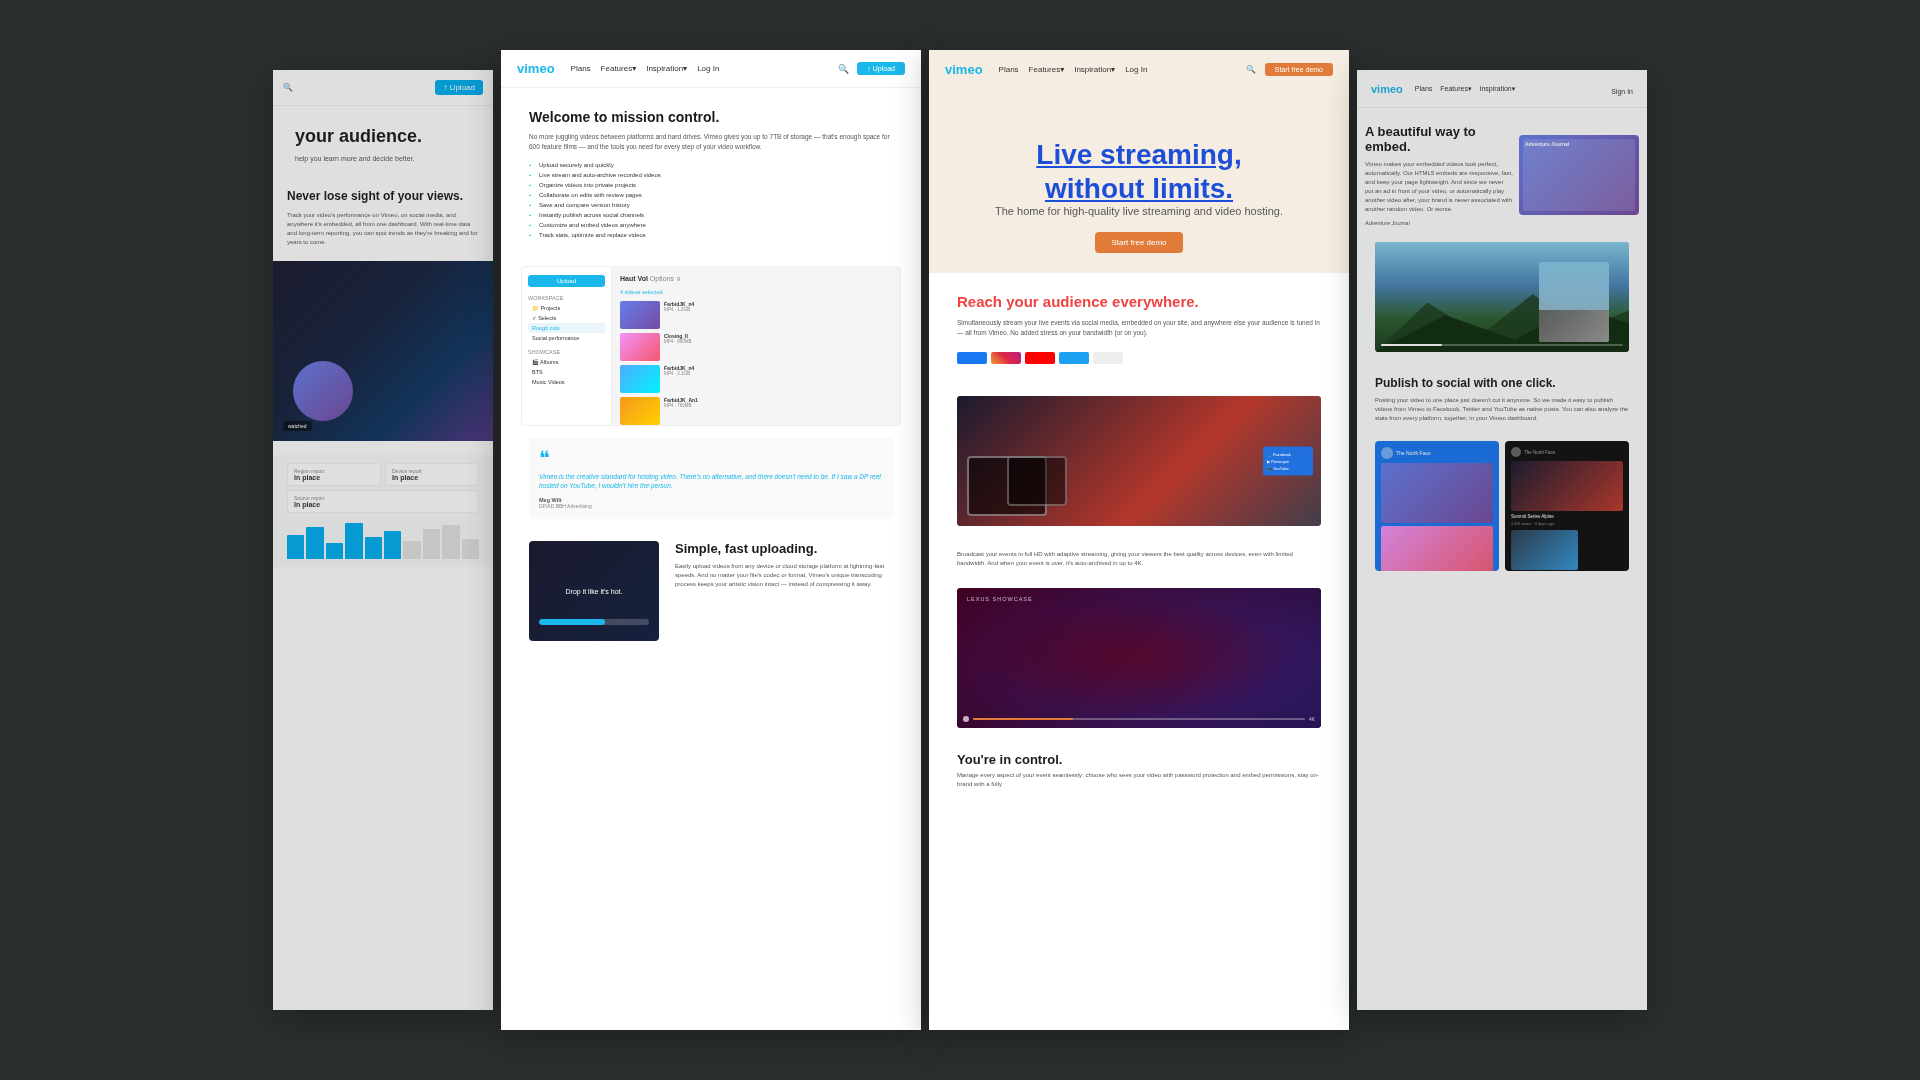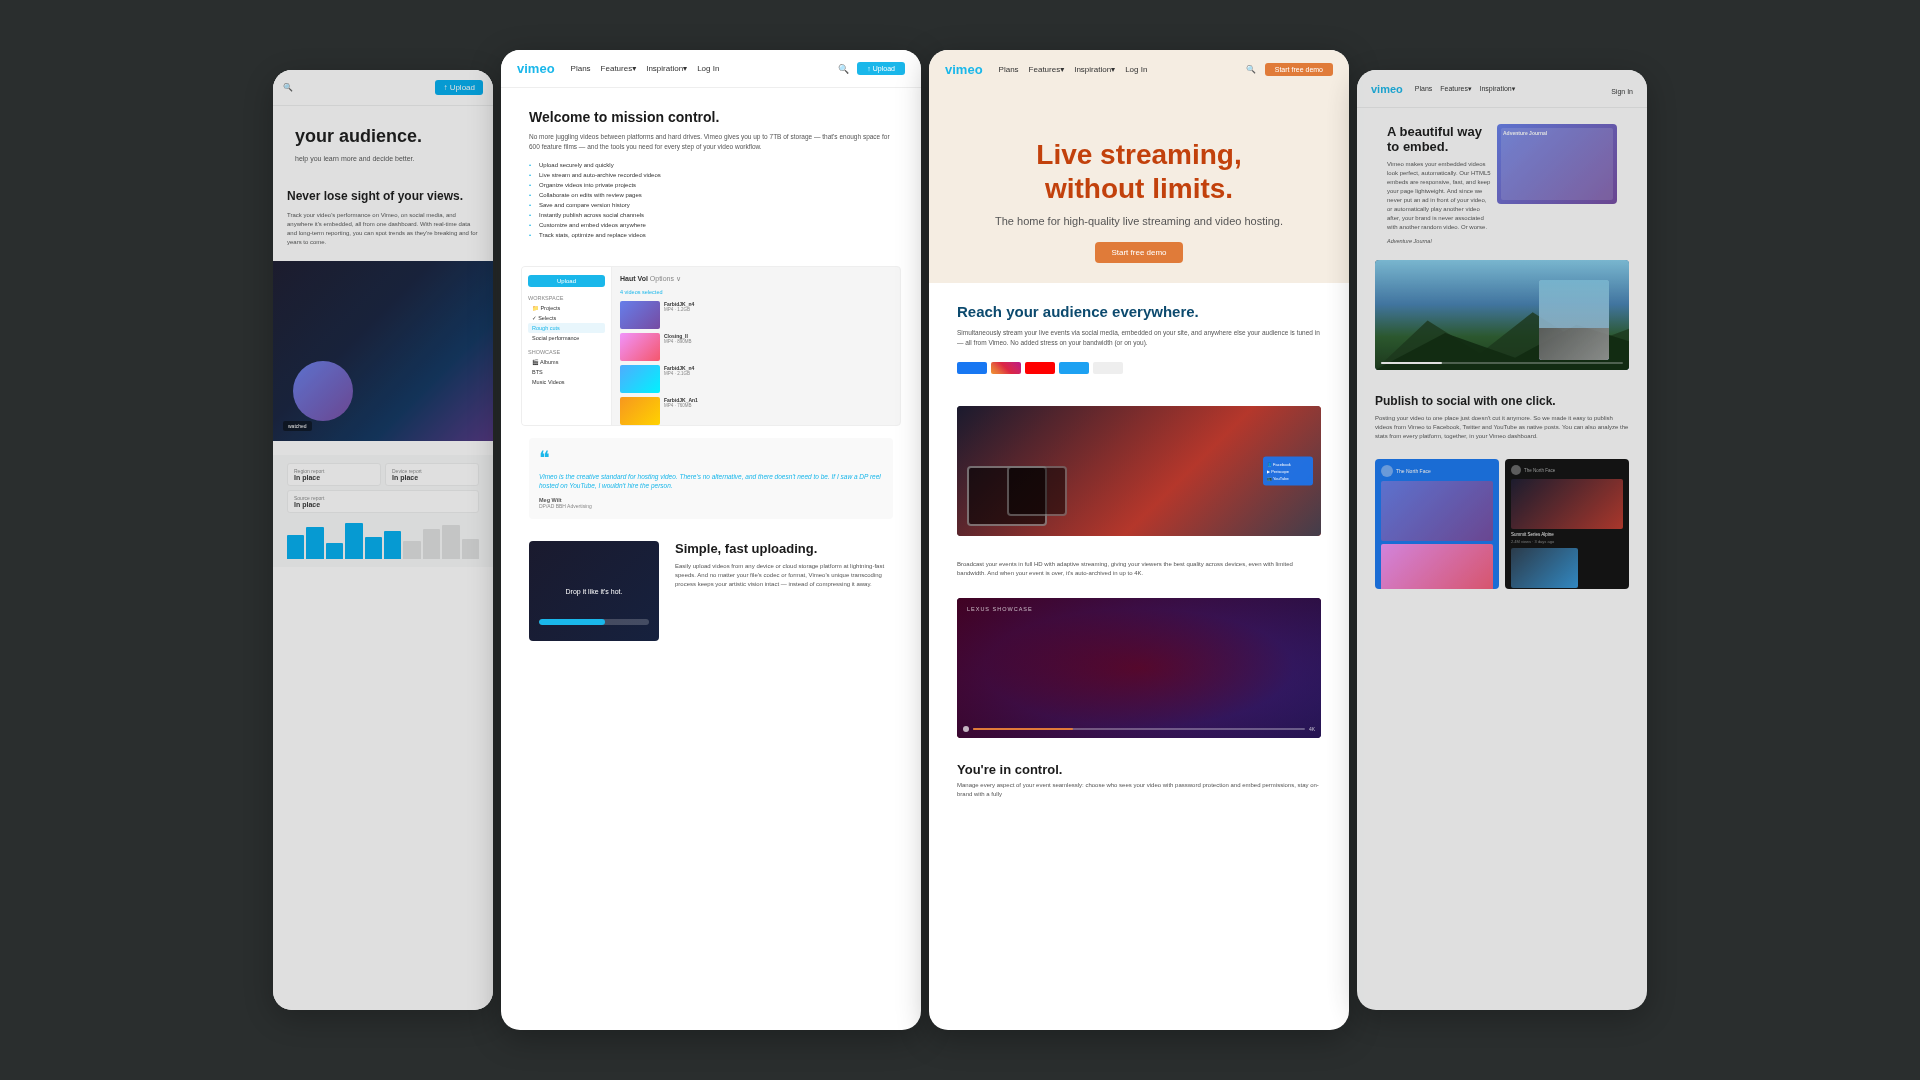--- a/index.html
+++ b/index.html
@@ -19,21 +19,21 @@
       width: 1920px;
       height: 1080px;
       gap: 0;
       align-items: center;
       justify-content: center;
       padding: 40px 20px;
     }
 
     .card {
       background: #fff;
-      border-radius: 19px;
+      border-radius: 0;
       overflow: hidden;
       flex-shrink: 0;
       position: relative;
       box-shadow: 0 8px 32px rgba(0,0,0,0.3);
     }
 
     .card-1 { width: 220px; height: 940px; margin-right: 8px; opacity: 0.85; }
     .card-2 { width: 420px; height: 980px; margin-right: 8px; }
     .card-3 { width: 420px; height: 980px; margin-right: 8px; }
     .card-4 { width: 290px; height: 940px; opacity: 0.85; }
@@ -450,23 +450,24 @@
     }
 
     .c3-hero {
       padding: 50px 30px 20px;
       text-align: center;
       background: #f5ede2;
     }
     .c3-hero-title {
       font-size: 28px;
       font-weight: 700;
-      color: #c2410c;
+      color: #1d4ed8;
       line-height: 1.2;
-      margin-bottom: 10px;
+      margin-bottom: 0;
+      text-decoration: underline;
     }
     .c3-hero-sub {
       font-size: 11px;
       color: #555;
       margin-bottom: 14px;
     }
     .c3-hero-btn {
       display: inline-block;
       background: #e07b39;
       color: #fff;
@@ -475,21 +476,21 @@
       border-radius: 4px;
     }
 
     .c3-features {
       padding: 20px 28px;
       background: #fff;
     }
     .c3-feature-heading {
       font-size: 15px;
       font-weight: 700;
-      color: #0c4a6e;
+      color: #ef4444;
       margin-bottom: 8px;
     }
     .c3-feature-body {
       font-size: 6.5px;
       color: #555;
       line-height: 1.5;
       margin-bottom: 14px;
     }
 
     .c3-social-row {
@@ -661,24 +662,24 @@
       line-height: 1.2;
       margin-bottom: 8px;
     }
     .c4-hero-sub {
       font-size: 7px;
       color: #555;
       line-height: 1.4;
     }
 
     .c4-embed-section {
-      padding: 16px 30px;
+      padding: 16px 8px;
       display: flex;
       gap: 6px;
-      align-items: flex-start;
+      align-items: center;
     }
     .c4-embed-text {
       flex: 1;
     }
     .c4-embed-title {
       font-size: 13px;
       font-weight: 700;
       color: #1a1a1a;
       margin-bottom: 6px;
     }

